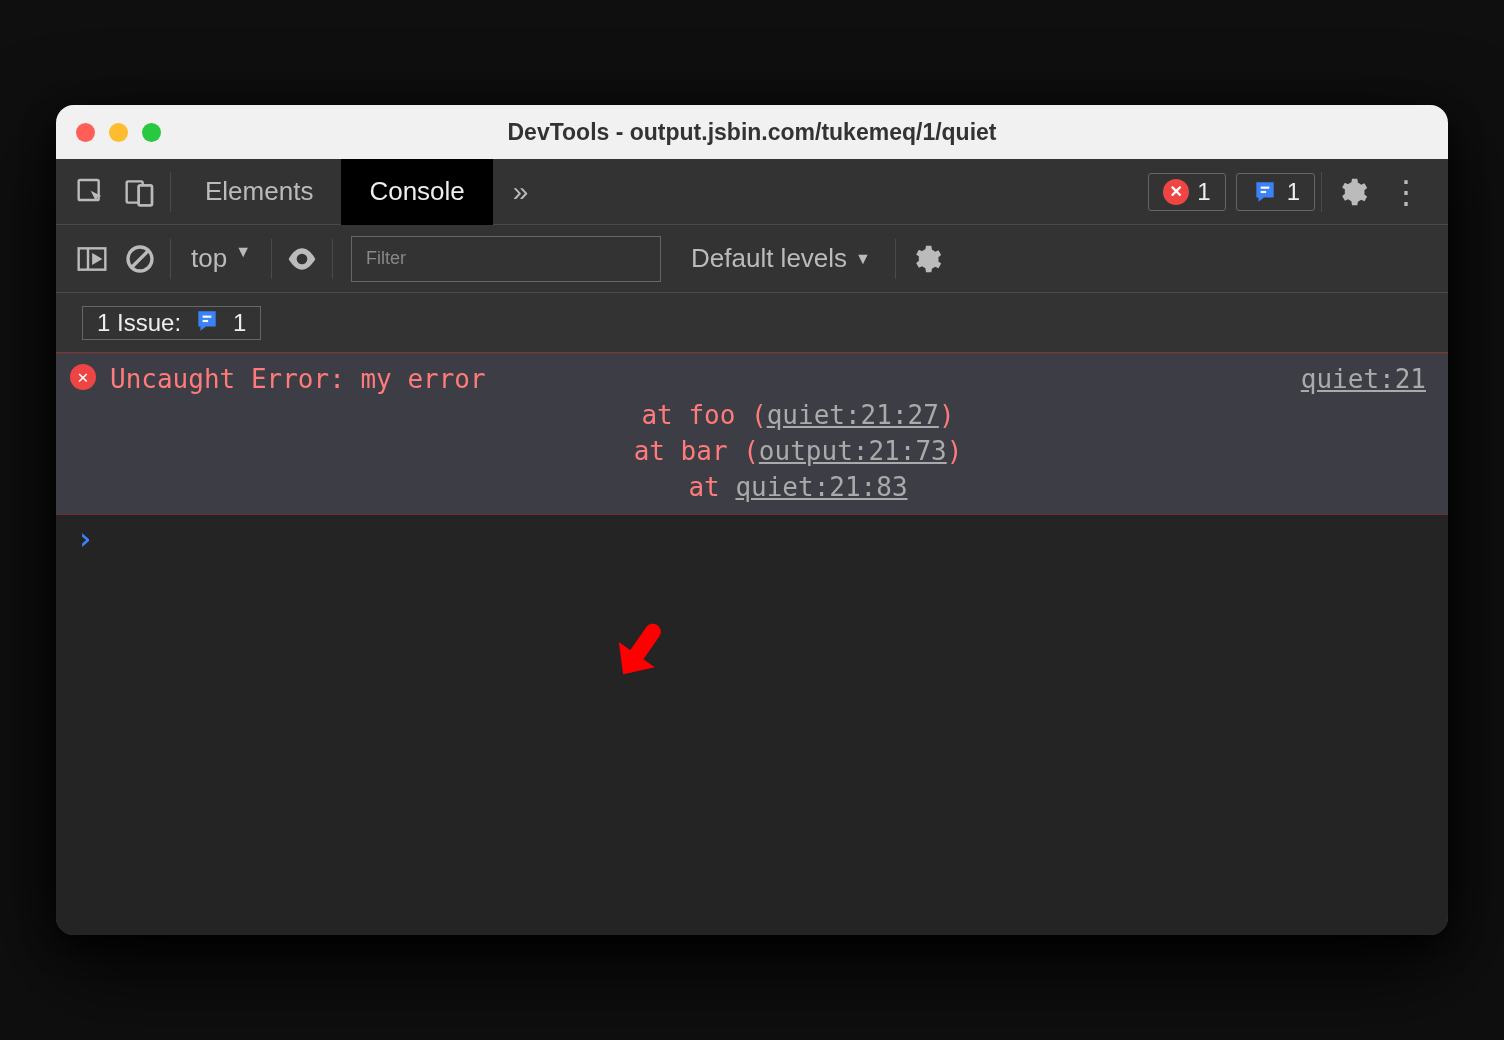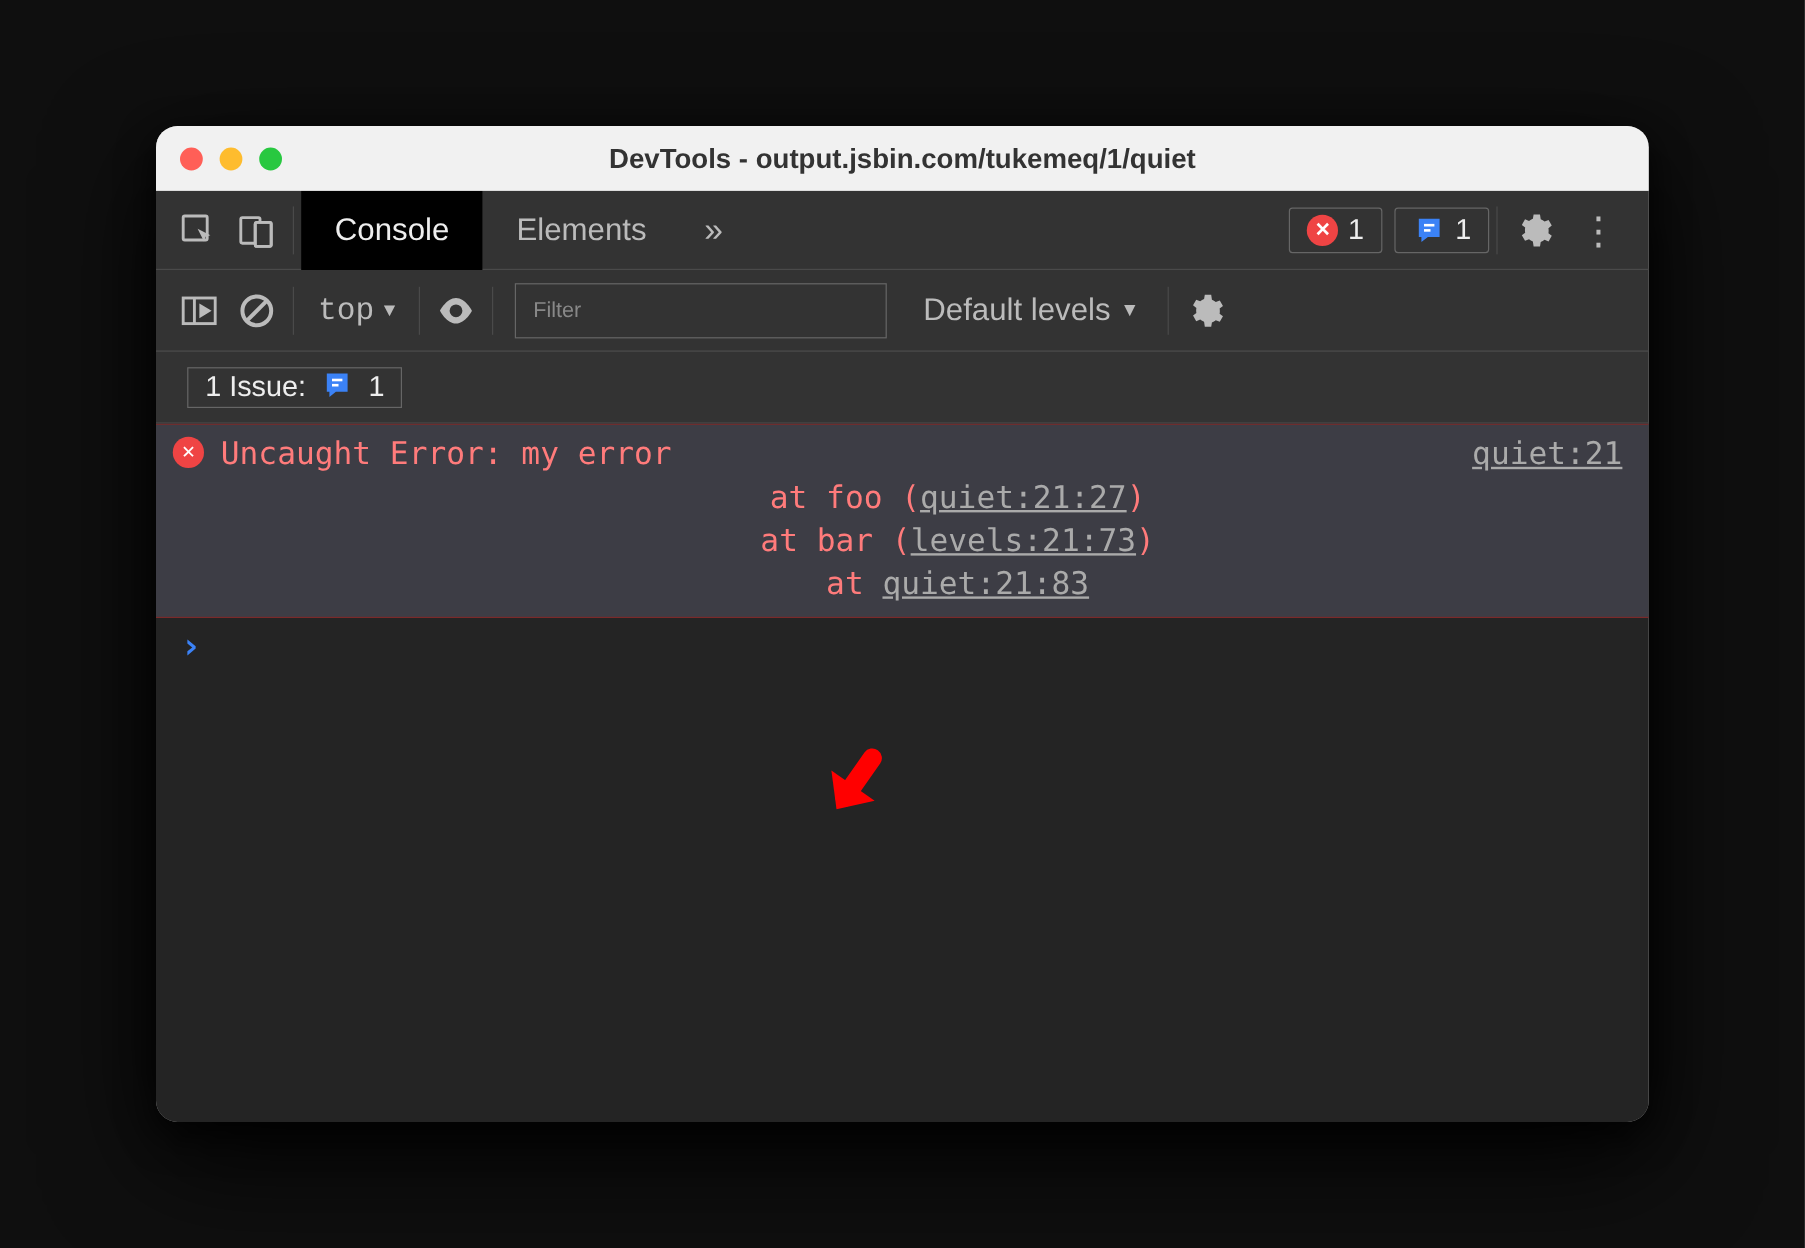--- a/index.html
+++ b/index.html
@@ -6,23 +6,23 @@
 body {
   background: #0f0f0f;
   font-family: -apple-system, BlinkMacSystemFont, "Segoe UI", sans-serif;
   width: 1504px;
   height: 1040px;
   display: flex;
   align-items: center;
   justify-content: center;
 }
 .window {
-  width: 1244px;
+  width: 1392px;
   height: 830px;
-  background: #a3a3a3;
+  background: #15803d;
   border-radius: 18px;
   overflow: hidden;
   box-shadow: 0 30px 90px rgba(0,0,0,0.9), 0 10px 30px rgba(0,0,0,0.7);
   display: flex;
   flex-direction: column;
   position: relative;
 }
 .titlebar {
   height: 54px;
   background: #f1f1f1;
@@ -121,27 +121,25 @@
   height: 68px;
   background: #333333;
   border-bottom: 1px solid #4a4a4a;
   display: flex;
   align-items: center;
   padding: 0 12px;
   flex-shrink: 0;
 }
 .context-select {
   display: flex;
-  align-items: center;
   gap: 8px;
   font-size: 26px;
   color: #bbb;
   padding: 0 14px;
   cursor: pointer;
-  font-family: Liberation Mono, monospace;
 }
 .context-select .tri { font-size: 16px; }
 .filter-input {
   background: #333333;
   border: 1px solid #666;
   height: 46px;
   padding: 0 14px;
   font-size: 18px;
   color: #bbb;
   width: 310px;
@@ -260,22 +258,22 @@
       </svg>
     </div>
     <div class="icon-btn">
       <svg viewBox="0 0 24 24" fill="none" stroke="currentColor" stroke-width="1.8">
         <rect x="2" y="4" width="12" height="16" rx="1"></rect>
         <rect x="11" y="7" width="10" height="15" rx="1" fill="#333"></rect>
         <rect x="11" y="7" width="10" height="15" rx="1"></rect>
       </svg>
     </div>
     <div class="divider-v"></div>
+    <div class="tab">Elements</div>
     <div class="tab active">Console</div>
-    <div class="tab">Elements</div>
     <div class="more-chevron">»</div>
     <div class="spacer"></div>
     <div class="badge-box">
       <div class="badge-circle err"></div>
       <span>1</span>
     </div>
     <div class="badge-box">
       <span class="issue-icon">
         <svg viewBox="0 0 24 24" width="26" height="26">
             <path fill="#3b82f6" d="M4 3 h16 v14 h-9 l-5 4 v-4 H4 z"></path>
@@ -350,21 +348,21 @@
 
   <div class="console-body">
     <div class="error-block">
       <div class="err-icon"></div>
       <span class="error-link-right">quiet:21</span>
       <div class="error-title">Uncaught Error: my error</div>
       <div class="stack-line">
         <span>at foo (</span><span class="stack-link">quiet:21:27</span><span>)</span>
       </div>
       <div class="stack-line">
-        <span>at bar (</span><span class="stack-link">levels:21:73</span><span>)</span>
+        <span>at bar (</span><span class="stack-link">output:21:73</span><span>)</span>
       </div>
       <div class="stack-line">
         <span>at </span><span class="stack-link">quiet:21:83</span><span></span>
       </div>
     </div>
     <div class="prompt-line">
       <span>›</span>
     </div>
 
     <svg class="annotation-arrow" width="80" height="80" viewBox="0 0 80 80">

